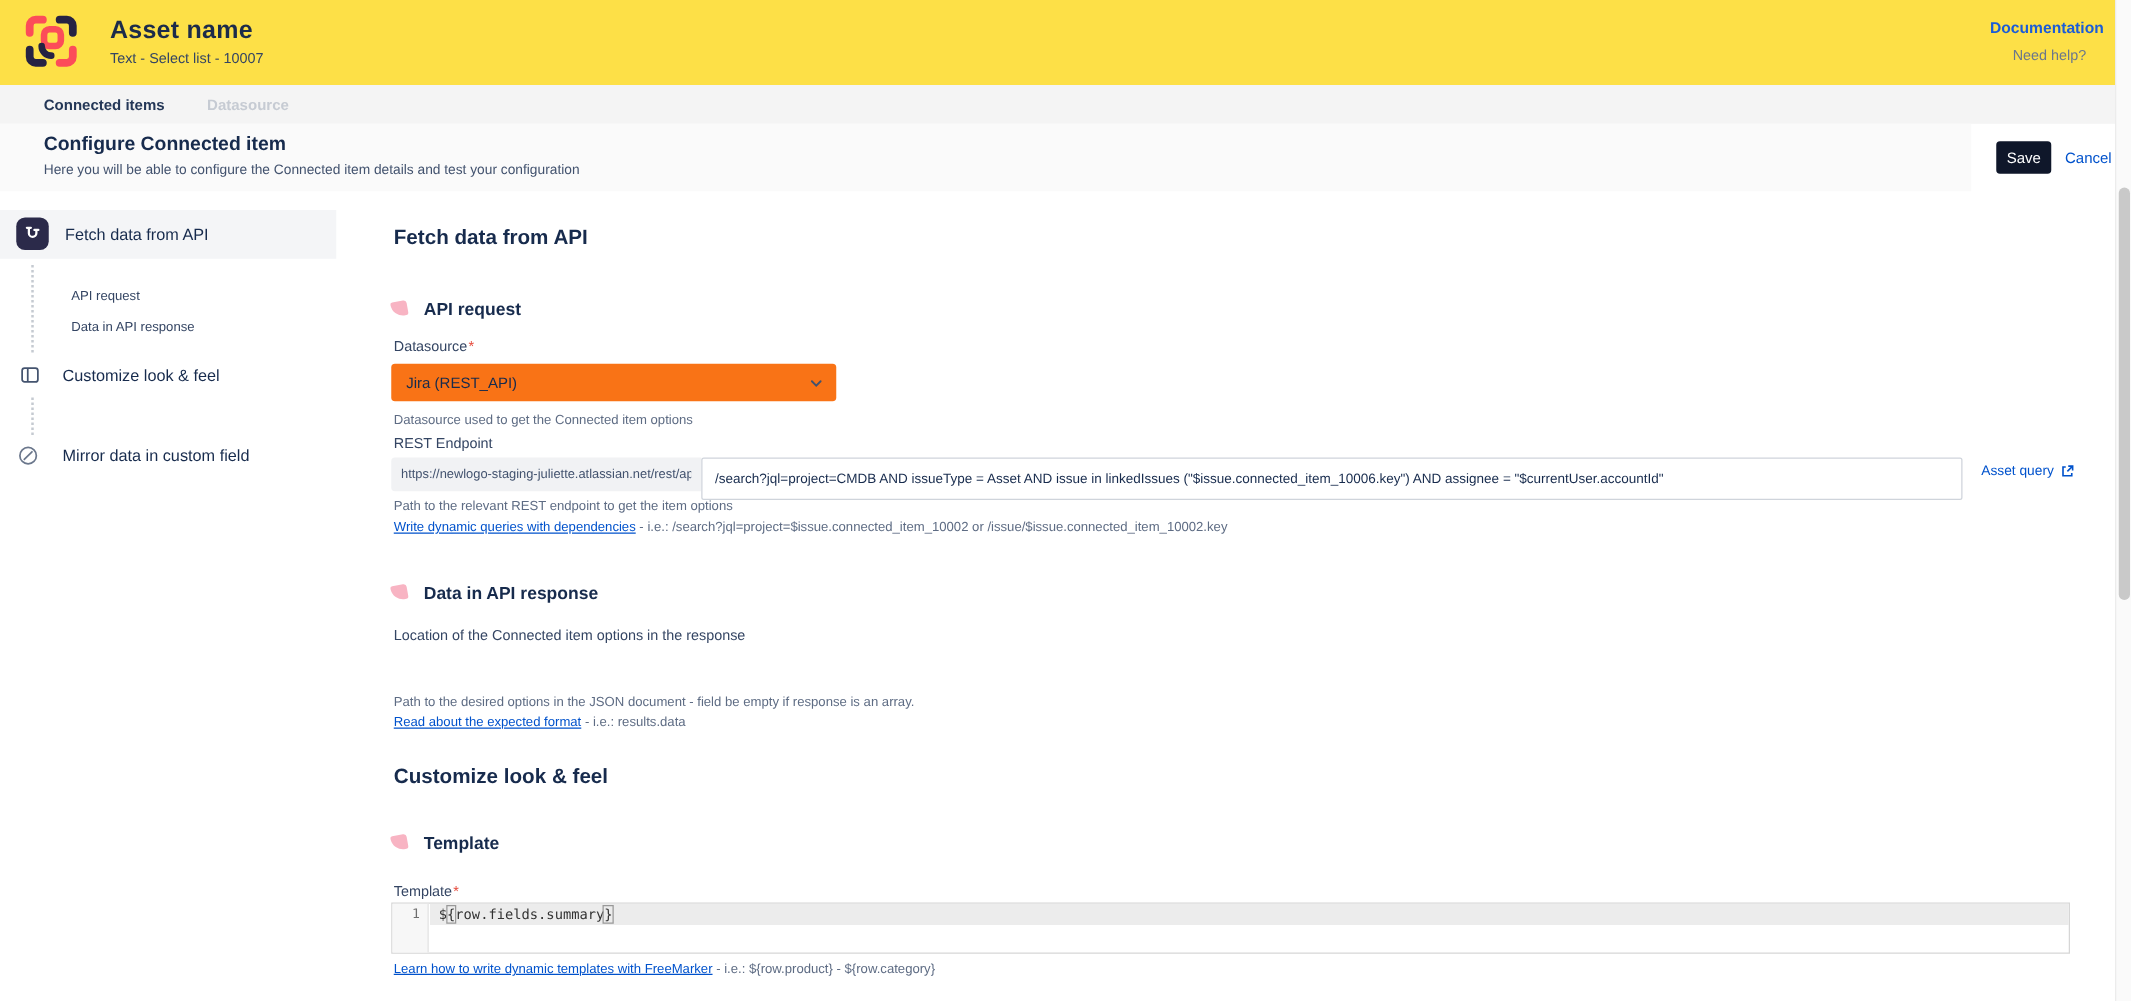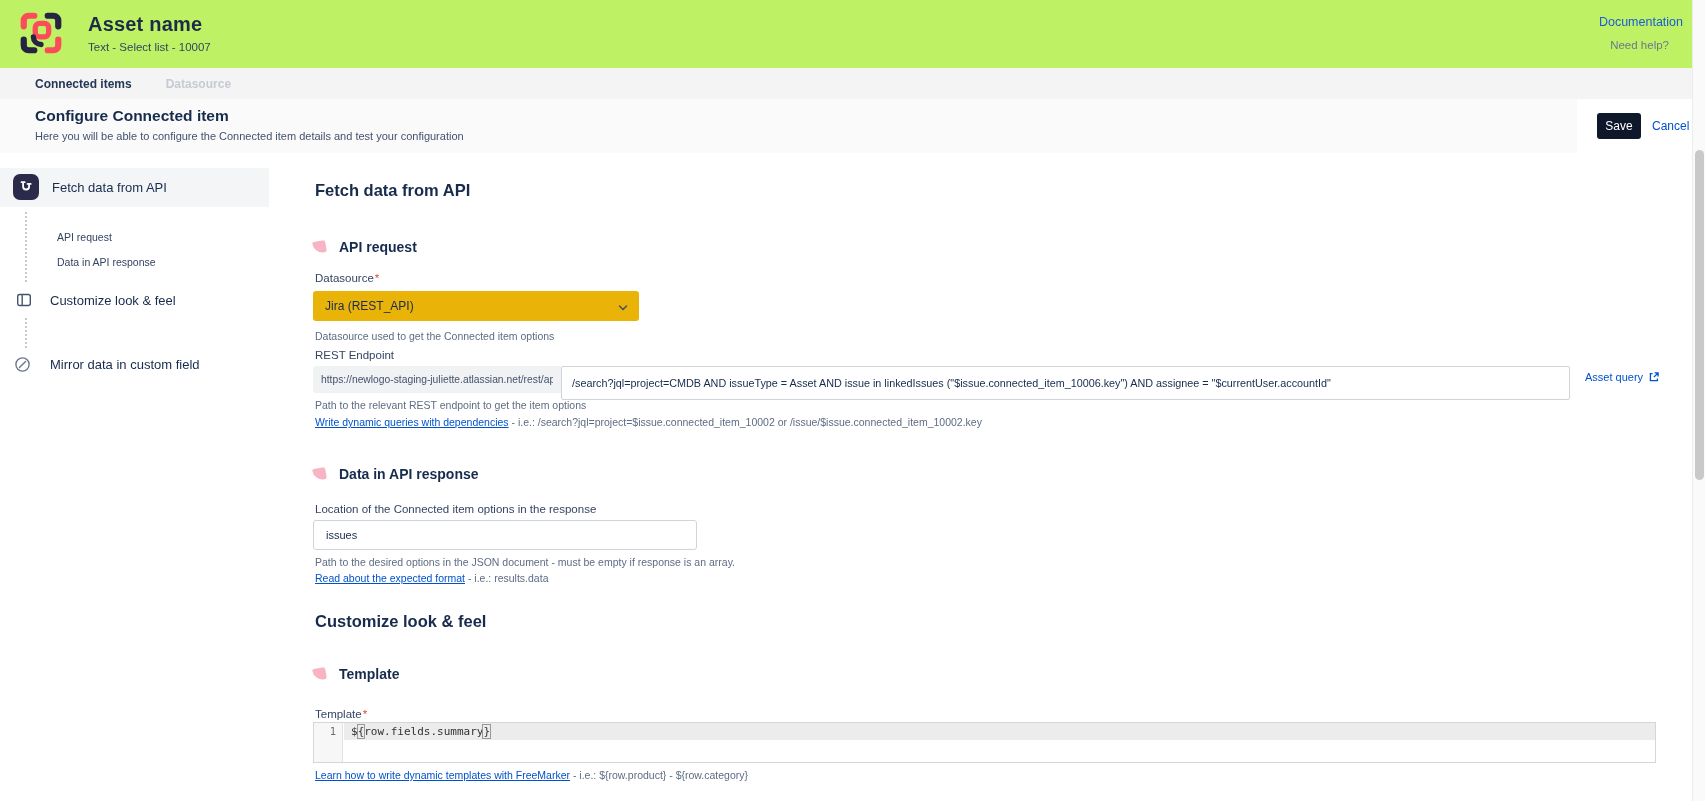--- a/index.html
+++ b/index.html
@@ -1,26 +1,26 @@
 <!DOCTYPE html>
 <html><head>
 <meta charset="utf-8">
 <style>
   * { margin:0; padding:0; box-sizing:border-box; }
   html,body { width:1705px; height:801px; }
   body { font-family:"Liberation Sans", sans-serif; background:#fff; color:#172b4d; }
   .page { position:relative; width:1705px; height:801px; overflow:hidden; background:#fff; }
 
   
-  .header { position:absolute; left:0; top:0; width:1705px; height:68px; background:#bef264;padding-left:24px; }
+  .header { position:absolute; left:0; top:0; width:1705px; height:68px; background:#fde047;padding-left:24px; }
   .logo { position:absolute; left:18px; top:10px; width:46px; height:46px; }
   .title-block { position:absolute; left:88px; top:13px; }
   .app-title { font-size:20px; font-weight:700; color:#1c2b4a; letter-spacing:.2px; }
   .app-subtitle { margin-top:5px; font-size:11.5px; color:#344563; }
-  .doc-link { position:absolute; right:22px; top:15px; font-size:12.5px; font-weight:400; color:#1a5cd8; cursor:pointer; }
+  .doc-link { position:absolute; right:22px; top:15px; font-size:12.5px; font-weight:700; color:#1a5cd8; cursor:pointer; }
   .need-help { position:absolute; right:36px; top:39px; font-size:11.5px; color:#6b778c; }
 
   
   .tabbar { position:absolute; left:0; top:68px; width:1705px; height:31px; background:#f4f4f4; display:flex; align-items:center; padding-left:35px; gap:34px; }
   .tab { font-size:12px; font-weight:600; cursor:pointer; }
   .tab.active { color:#243757; }
   .tab.disabled { color:#c6cbd3; font-weight:600; }
 
   
   .page-header { position:absolute; left:0; top:99px; width:1577px; height:54px; background:#fafafa; }
@@ -54,21 +54,21 @@
   .sec-title { font-size:14px; font-weight:700; color:#172b4d; }
   .sh1 { left:313px; top:239px; } .sh2 { left:313px; top:466px; } .sh3 { left:313px; top:666px; }
 
   .field-label { position:absolute; left:315px; font-size:11.5px; color:#344563; }
   .req { color:#e5493a; margin-left:1px; }
   .help { position:absolute; left:315px; font-size:10.5px; color:#5e6c84; }
   .linkline { position:absolute; left:315px; font-size:10.5px; color:#5e6c84; }
   .linkline .lnk, .open-query { color:#0052cc; cursor:pointer; }
   .linkline .lnk { text-decoration:underline; }
 
-  .select { position:absolute; left:313px; top:291px; width:326px; height:30px; background:#eab308; border-radius:3px; cursor:pointer; }
+  .select { position:absolute; left:313px; top:291px; width:356px; height:30px; background:#f97316; border-radius:3px; cursor:pointer; }
   .select .val { position:absolute; left:12px; top:0; line-height:30px; font-size:12px; color:#172b4d; }
   .select .chev { position:absolute; right:10px; top:9px; }
   .ep-base { position:absolute; left:313px; top:366px; width:248px; height:27px; background:#f1f2f4; border:none; border-radius:3px 0 0 3px; font-size:10.3px; color:#42526e; padding:0 8px; font-family:"Liberation Sans",sans-serif; white-space:nowrap; overflow:hidden; }
   .ep-query { position:absolute; left:561px; top:366px; width:1009px; height:27px; background:#fff; border:1px solid #cfd4db; border-radius:2px; font-size:10.8px; color:#172b4d; padding:16px 10px; font-family:"Liberation Sans",sans-serif; }
   .open-query { position:absolute; left:1585px; top:371px; font-size:11px; display:flex; align-items:center; gap:5px; }
 
   .text-input { position:absolute; left:313px; top:520px; width:384px; height:30px; background:#fff; border:1px solid #cfd4db; border-radius:3px; font-size:11px; color:#172b4d; padding:0 12px; font-family:"Liberation Sans",sans-serif; }
 
   
   .editor { position:absolute; left:313px; top:722px; width:1343px; height:41px; border:1px solid #d6d6d6; background:#fff; cursor:text; }
@@ -181,22 +181,21 @@
   <div class="help" style="top:399px">Path to the relevant REST endpoint to get the item options</div>
   <div class="linkline" style="top:416px">
     <span class="lnk">Write dynamic queries with dependencies</span><span> - i.e.: /search?jql=project=$issue.connected_item_10002 or /issue/$issue.connected_item_10002.key</span>
   </div>
 
   <div class="sec-head sh2">
     <span class="pink"></span>
     <span class="sec-title">Data in API response</span>
   </div>
   <div class="field-label" style="top:503px">Location of the Connected item options in the response</div>
-  <input class="text-input" value="issues" style="">
-  <div class="help" style="top:556px">Path to the desired options in the JSON document - must be empty if response is an array.</div>
+  <div class="help" style="top:556px">Path to the desired options in the JSON document - field be empty if response is an array.</div>
   <div class="linkline" style="top:572px">
     <span class="lnk">Read about the expected format</span><span> - i.e.: results.data</span>
   </div>
 
   <div class="h1 h1b">Customize look &amp; feel</div>
 
   <div class="sec-head sh3">
     <span class="pink"></span>
     <span class="sec-title">Template</span>
   </div>

